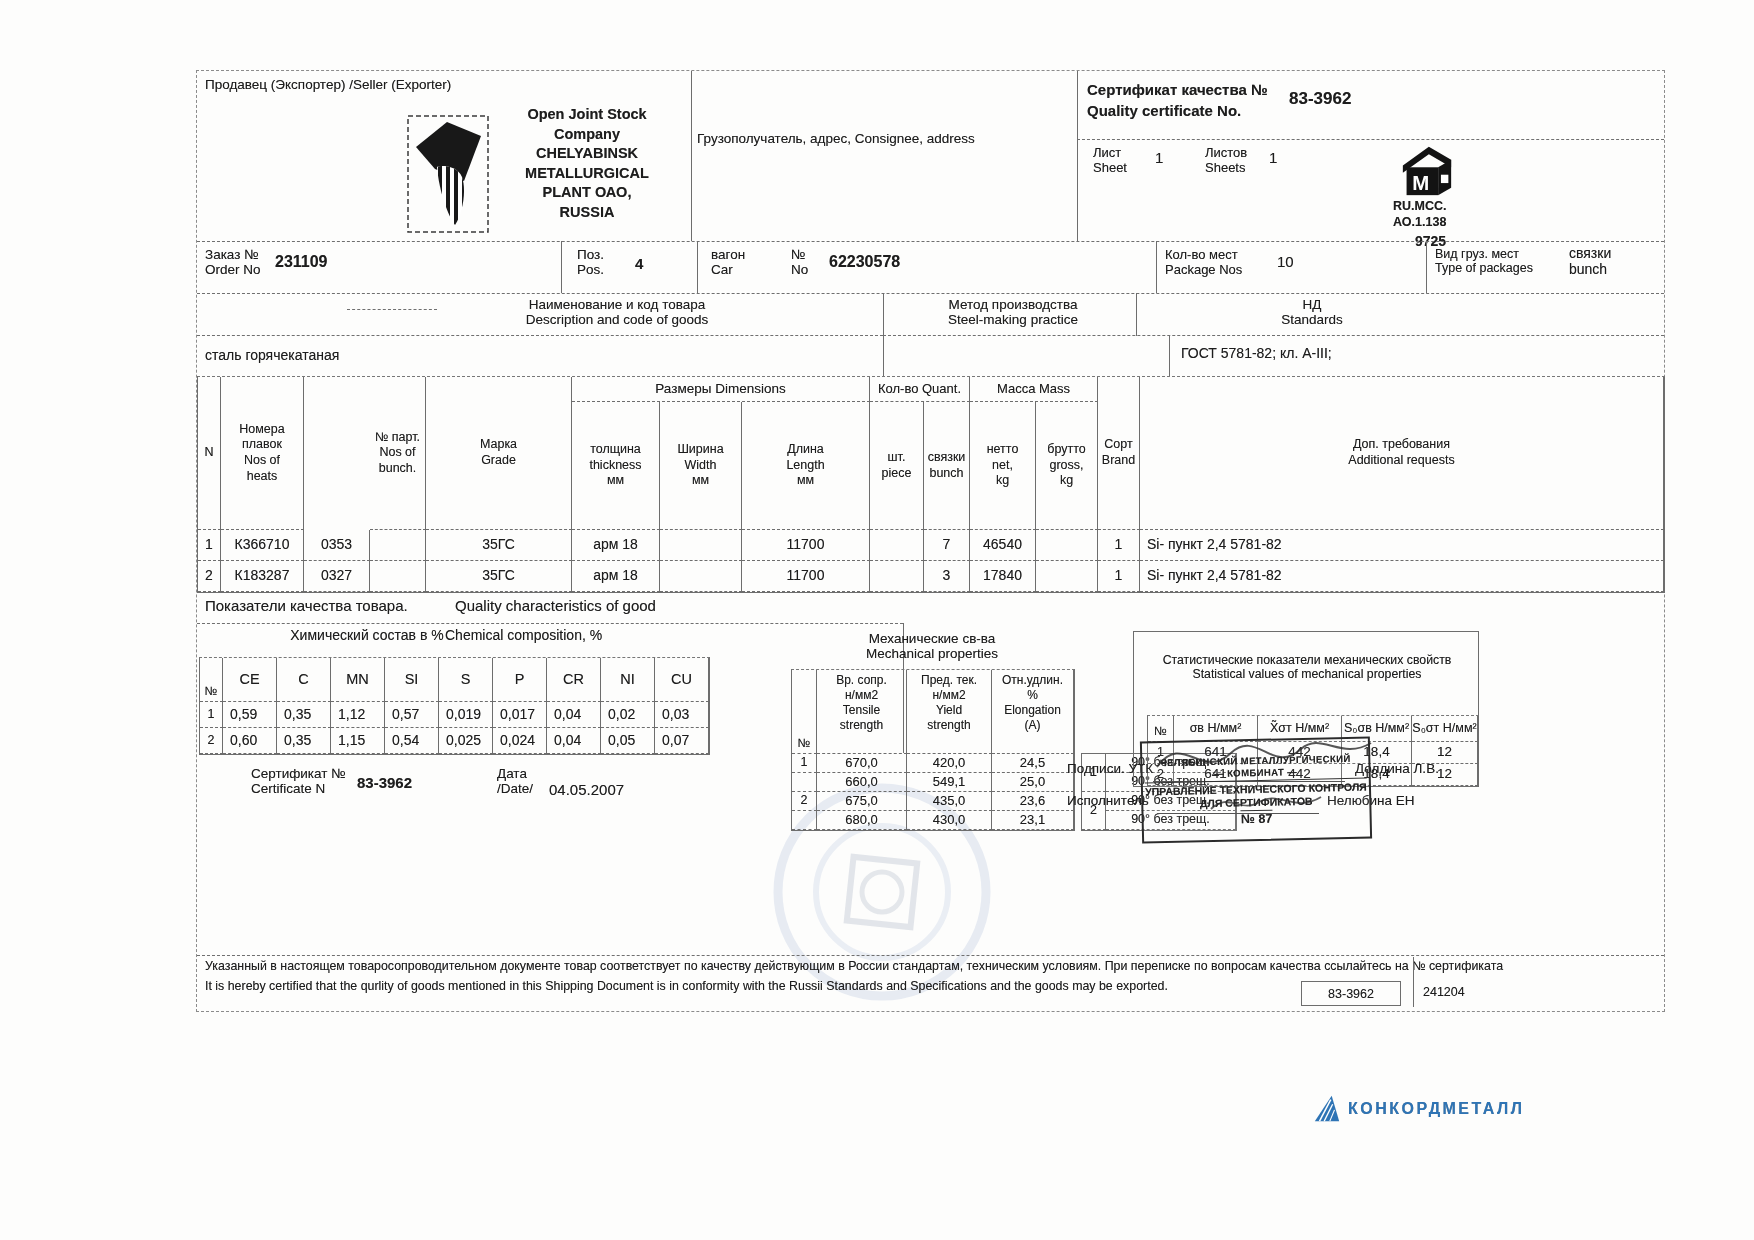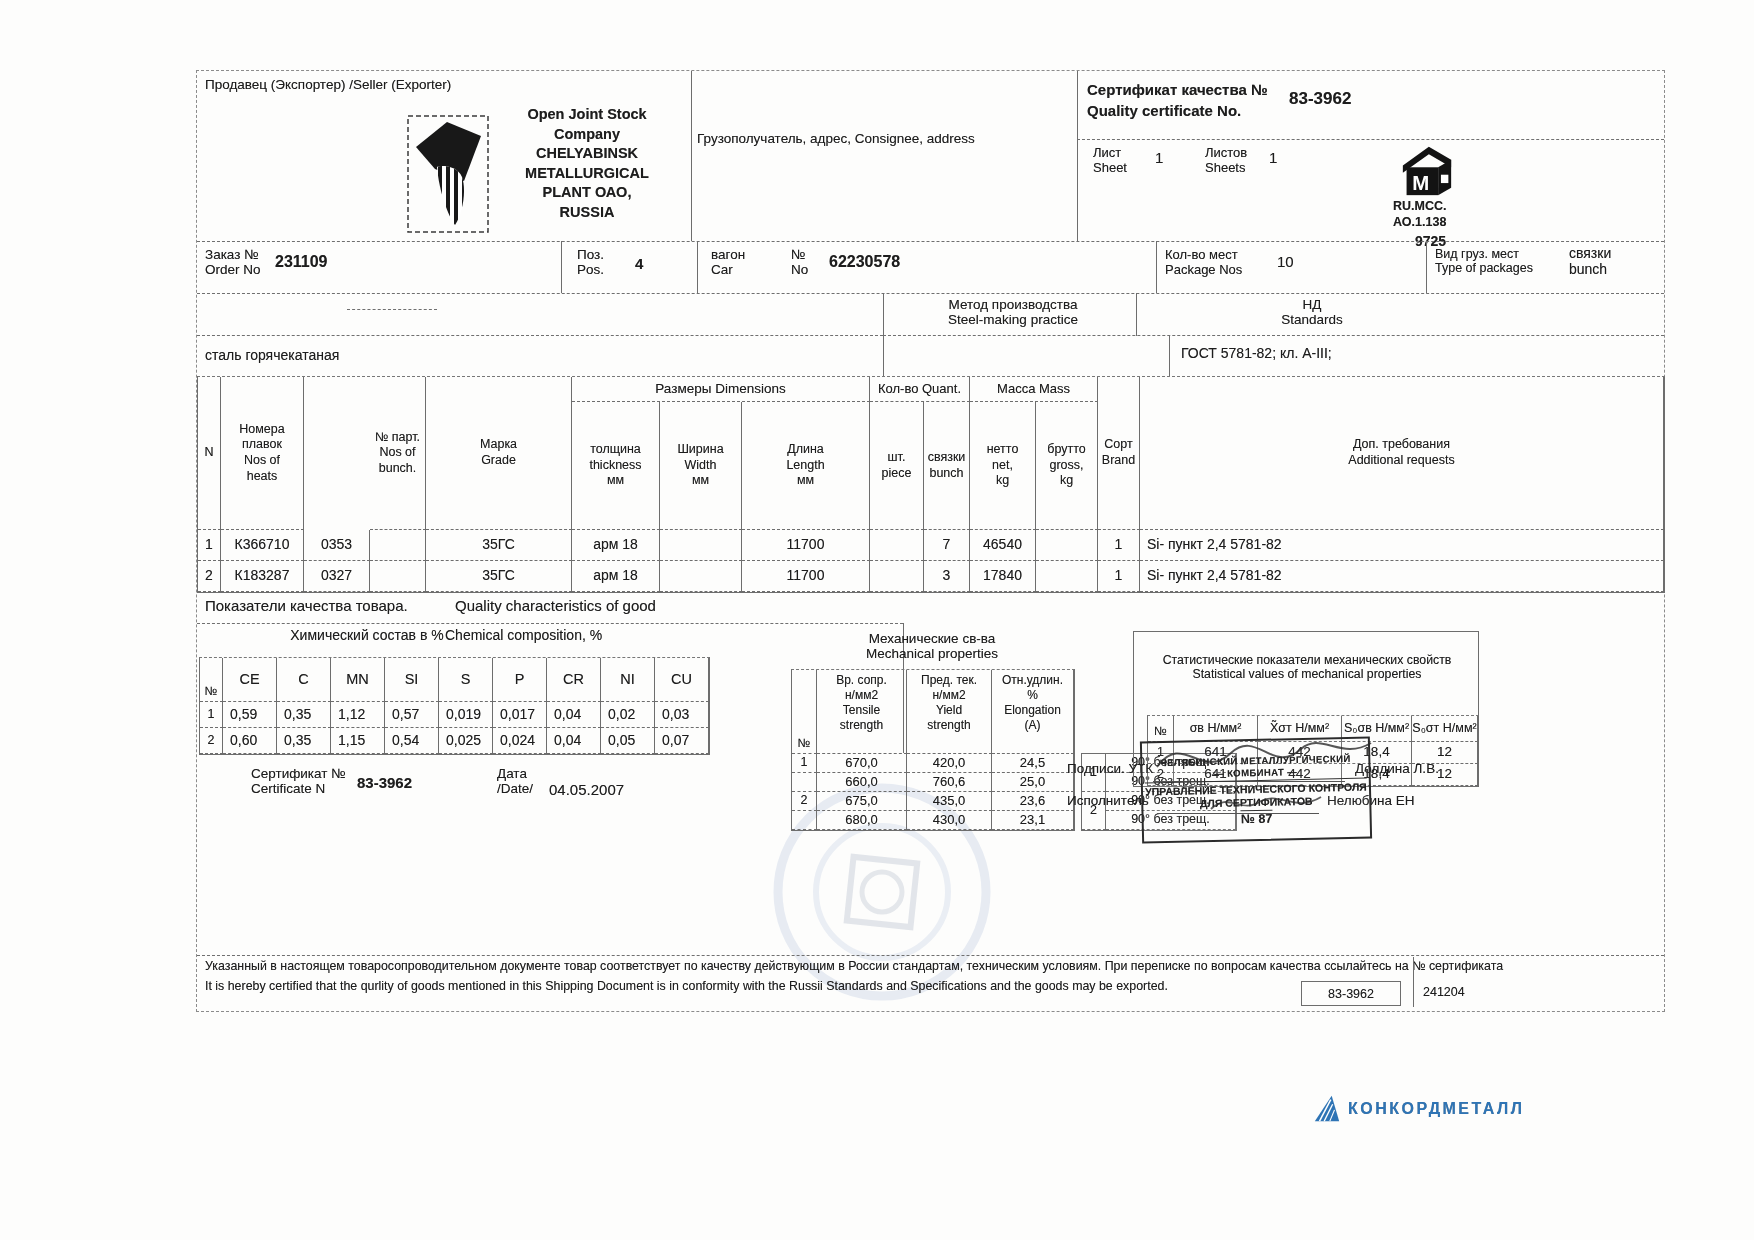--- a/index.html
+++ b/index.html
@@ -116,20 +116,22 @@
   <div class="vl" style="left:959px;top:170px;height:52px"></div>
   <div class="c ml" style="left:968px;top:176px;font-size:13px">Кол-во мест
 Package Nos</div>
   <div class="c" style="left:1080px;top:182px;font-size:15px">10</div>
   <div class="vl" style="left:1229px;top:170px;height:52px"></div>
   <div class="c ml" style="left:1238px;top:176px;font-size:12.5px">Вид груз. мест
 Type of packages</div>
   <div class="c ml" style="left:1372px;top:174px;font-size:14px">связки
 bunch</div>
 
+  <div class="c ml ctr" style="left:230px;top:226px;width:380px;font-size:13.5px">Наименование и код товара
+Description and code of goods</div>
   <div class="hl" style="left:150px;top:238px;width:90px"></div>
   <div class="hl" style="left:0;top:264px;width:686px"></div>
   <div class="vl" style="left:686px;top:222px;height:83px"></div>
   <div class="c ml ctr" style="left:696px;top:226px;width:240px;font-size:13.5px">Метод производства
 Steel-making practice</div>
   <div class="vl" style="left:939px;top:222px;height:43px"></div>
   <div class="hl" style="left:686px;top:264px;width:781px"></div>
   <div class="c ml ctr" style="left:950px;top:226px;width:330px;font-size:13.5px">НД
 Standards</div>
 
@@ -265,21 +267,21 @@
 %
 Elongation
 (A)</div>
 
     <div class="cell" style="grid-area:2/1/3/2;font-size:12.5px">1</div>
     <div class="cell" style="grid-area:2/2/3/3;font-size:13px">670,0</div>
     <div class="cell" style="grid-area:2/3/3/4;font-size:13px">420,0</div>
     <div class="cell" style="grid-area:2/4/3/5;font-size:13px">24,5</div>
     <div class="cell" style="grid-area:3/1/4/2;font-size:12.5px"></div>
     <div class="cell" style="grid-area:3/2/4/3;font-size:13px">660,0</div>
-    <div class="cell" style="grid-area:3/3/4/4;font-size:13px">760,6</div>
+    <div class="cell" style="grid-area:3/3/4/4;font-size:13px">549,1</div>
     <div class="cell" style="grid-area:3/4/4/5;font-size:13px">25,0</div>
     <div class="cell" style="grid-area:4/1/5/2;font-size:12.5px">2</div>
     <div class="cell" style="grid-area:4/2/5/3;font-size:13px">675,0</div>
     <div class="cell" style="grid-area:4/3/5/4;font-size:13px">435,0</div>
     <div class="cell" style="grid-area:4/4/5/5;font-size:13px">23,6</div>
     <div class="cell" style="grid-area:5/1/6/2;font-size:12.5px"></div>
     <div class="cell" style="grid-area:5/2/6/3;font-size:13px">680,0</div>
     <div class="cell" style="grid-area:5/3/6/4;font-size:13px">430,0</div>
     <div class="cell" style="grid-area:5/4/6/5;font-size:13px">23,1</div>
   </div>

